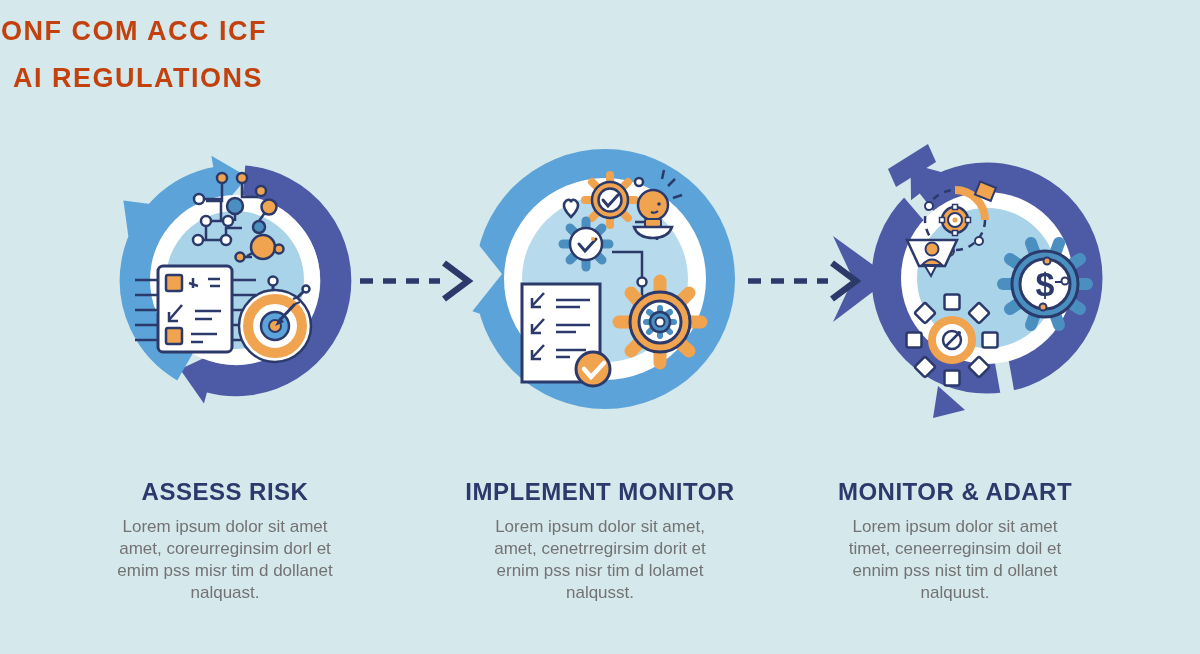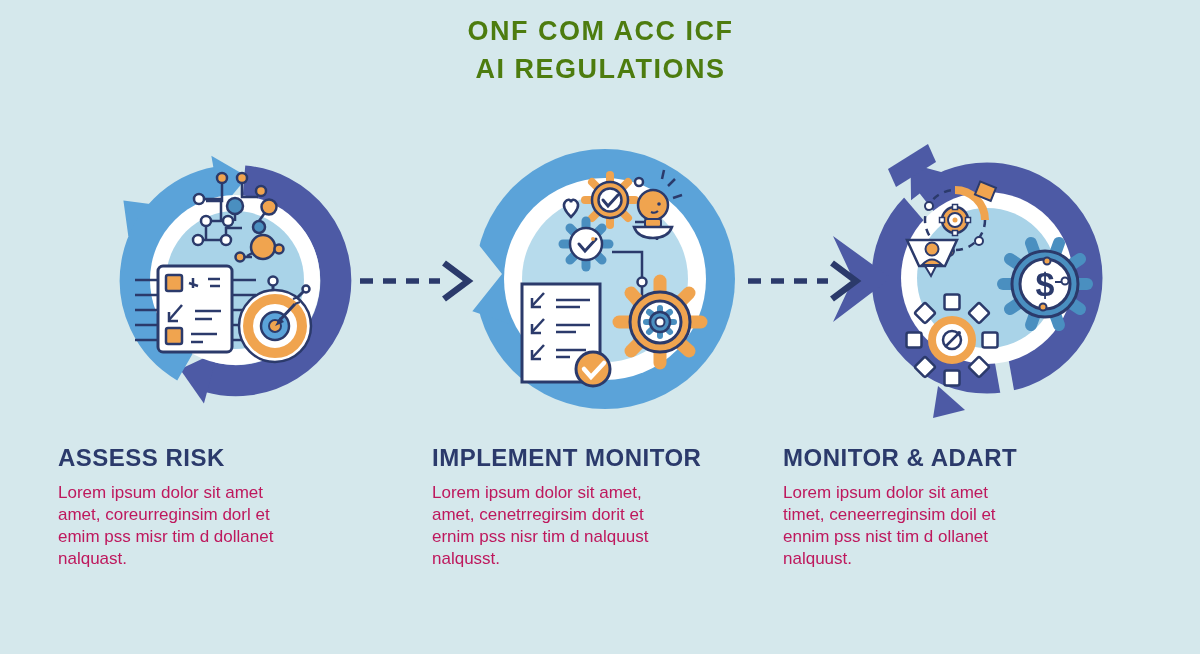--- a/index.html
+++ b/index.html
@@ -1,36 +1,36 @@
 <!DOCTYPE html>
 <html><head>
 <meta charset="utf-8">
 <style>
   html,body{margin:0;padding:0;}
   .canvas{
     position:relative; width:1200px; height:654px;
     background:#d5e8ec; overflow:hidden;
     font-family:"Liberation Sans", sans-serif;
   }
-  .title{position:absolute; top:16px; left:1px; right:0; text-align:center; color:#4d7c0f;}
+  .title{position:absolute; top:16px; left:1px; right:0; text-align:left; color:#c2410c;}
   .title-line1{font-size:27px; font-weight:800; letter-spacing:1.5px;}
-  .title-line2{font-size:27px; font-weight:800; letter-spacing:1.5px; margin-top:7px;}
+  .title-line2{font-size:27px; font-weight:800; letter-spacing:1.5px; margin-top:16px;padding-left:12px;}
   .graphic{position:absolute;}
   #g1{left:85px; top:128px;}
   #g2{left:452px; top:132px;}
   #g3{left:833px; top:124px;}
   .connector{position:absolute;}
   #c1{left:356px; top:258px;}
   #c2{left:744px; top:258px;}
-  .step-text{position:absolute; text-align:left;}
+  .step-text{position:absolute; text-align:center;margin-top:34px;}
   #t1{left:58px;  top:444px; width:334px;}
   #t2{left:432px; top:444px; width:336px;}
   #t3{left:783px; top:444px; width:344px;}
   .step-title{font-size:24px; font-weight:800; color:#2b3a6b; letter-spacing:0.5px;}
-  .step-desc{margin:10px auto 0; font-size:17px; line-height:1.3; color:#be185d; white-space:pre-line;}
+  .step-desc{margin:10px auto 0; font-size:17px; line-height:1.3; color:#737373; white-space:pre-line;}
 </style>
 </head>
 <body>
 
 <div class="canvas">
 
   <div class="title">
     <div class="title-line1">ONF COM ACC ICF</div>
     <div class="title-line2">AI REGULATIONS</div>
   </div>
@@ -326,21 +326,21 @@
     <div class="step-title">ASSESS RISK</div>
     <div class="step-desc">Lorem ipsum dolor sit amet
 amet, coreurreginsim dorl et
 emim pss misr tim d dollanet
 nalquast.</div>
   </div>
   <div id="t2" class="step-text">
     <div class="step-title">IMPLEMENT MONITOR</div>
     <div class="step-desc">Lorem ipsum dolor sit amet,
 amet, cenetrregirsim dorit et
-ernim pss nisr tim d nalquust
+ernim pss nisr tim d lolamet
 nalqusst.</div>
   </div>
   <div id="t3" class="step-text">
     <div class="step-title">MONITOR &amp; ADART</div>
     <div class="step-desc">Lorem ipsum dolor sit amet
 timet, ceneerreginsim doil et
 ennim pss nist tim d ollanet
 nalquust.</div>
   </div>
 

